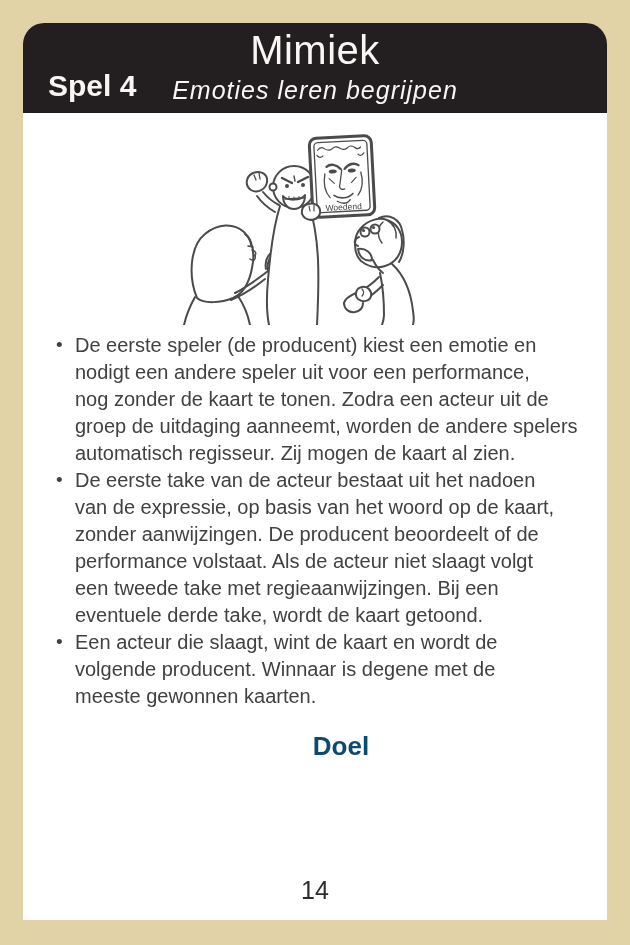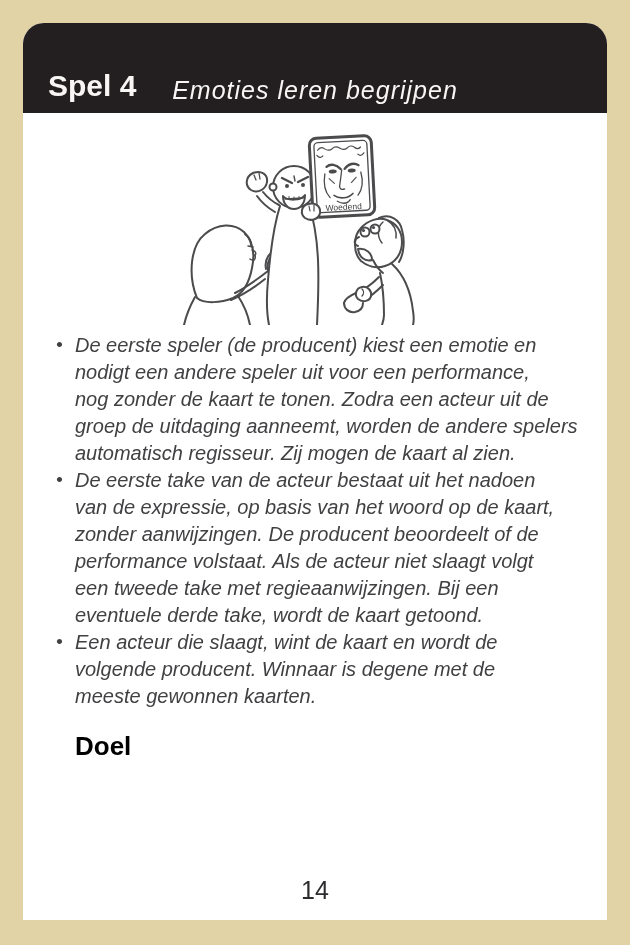--- a/index.html
+++ b/index.html
@@ -40,57 +40,58 @@
   .subtitle{
     display:block;text-align:center;
     font-style:italic;font-size:25px;font-weight:400;
     letter-spacing:1px;
   }
   .illustration{display:block;margin:12px auto 0;}
   ul.rules{
     margin:7px 0 0;
     padding:0 6px 0 30px;
     list-style:none;
-    font-style:italic;
   }
   ul.rules li{
     position:relative;
     padding-left:22px;
     font-size:20px;
     line-height:27px;
     color:#414043;
     white-space:pre-line;
   }
   ul.rules li::before{
     content:"\2022";
     position:absolute;left:3px;top:-1px;
     font-size:19px;
     color:#414043;
   }
   .doel{
     margin:21px 0 3px 52px;
     font-size:26px;
     font-weight:700;
-    color:#000000;
+    color:#0c4a6e;
+    text-align:center;
   }
   ul.rules.goal{margin-top:0;}
   .page-number{
     position:absolute;bottom:15px;left:0;right:0;
     text-align:center;
     font-size:25px;
     color:#2d2d2f;
   }
 </style>
 </head>
 <body>
 
 <div class="page">
   <div class="card">
 
     <div class="header">
+      <div class="title">Mimiek</div>
       <div class="header-row">
         <span class="spel">Spel 4</span>
         <span class="subtitle">Emoties leren begrijpen</span>
       </div>
     </div>
 
     <svg class="illustration" width="280" height="200" viewBox="0 0 280 200" xmlns="http://www.w3.org/2000/svg">
       <g stroke="#4b4b4d" stroke-width="2" fill="none" stroke-linecap="round" stroke-linejoin="round">
 
         <g>

